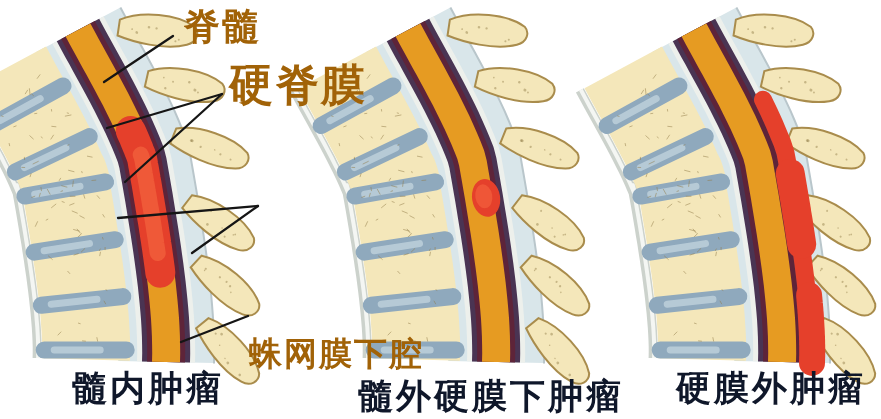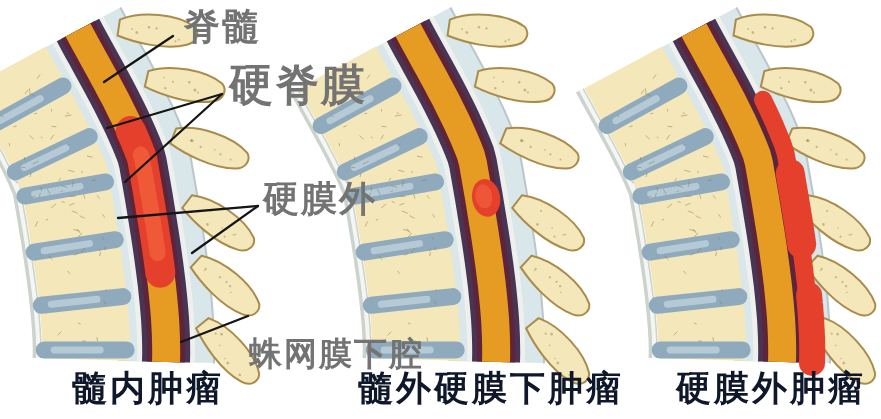--- a/index.html
+++ b/index.html
@@ -3,29 +3,29 @@
 <meta charset="utf-8">
 <style>
   html,body{margin:0;padding:0;background:#ffffff;}
   #figure{position:relative;width:881px;height:419px;background:#ffffff;overflow:hidden;
           font-family:"Liberation Sans","DejaVu Sans",sans-serif;}
   .panel-svg{position:absolute;top:26px;width:270px;height:336px;overflow:visible;}
   #spine1{left:0px;}
   #spine2{left:330px;}
   #spine3{left:616px;}
   #overlay{position:absolute;left:0;top:0;width:881px;height:419px;pointer-events:none;}
-  .anno{position:absolute;font-weight:bold;color:#737373;white-space:nowrap;letter-spacing:2px;line-height:1.05;}
+  .anno{position:absolute;font-weight:bold;color:#a16207;white-space:nowrap;letter-spacing:2px;line-height:1.05;}
   .anno-cord{left:183px;top:8px;font-size:37px;}
   .anno-dura{left:229px;top:62px;font-size:44px;}
   .anno-epi{left:263px;top:180px;font-size:36px;}
   .anno-sub{left:249px;top:296px;font-size:33px;margin-top:41px;}
   .caption{position:absolute;top:365px;transform:translateX(-50%);font-size:35px;font-weight:bold;
            color:#0f172a;white-space:nowrap;letter-spacing:3px;}
   .cap-1{left:148px;}
-  .cap-2{left:491px;}
+  .cap-2{left:491px;margin-top:8px;}
   .cap-3{left:771px;text-align:right;}
 </style>
 </head>
 <body>
 
 <div id="figure">
 
   <svg id="spine1" class="panel-svg" viewBox="0 0 270 336">
       <path d="M-36.1,64.3L-31.5,72.8L-27.0,81.2L-22.6,89.2L-18.3,96.9L-14.2,104.4L-10.2,111.7L-6.4,118.7L-2.8,125.5L0.7,132.2L4.0,138.7L7.2,145.1L10.2,151.3L13.0,157.4L15.6,163.4L18.1,169.2L20.3,174.9L15.8,159.4L17.3,167.9L18.8,176.3L20.3,184.7L21.7,193.0L23.1,201.3L24.4,209.5L25.8,217.6L27.0,225.7L28.3,233.7L29.4,241.6L30.6,249.5L31.6,257.3L32.6,265.0L33.5,272.5L34.3,280.0L35.1,287.3L35.7,294.5L36.3,301.5L36.7,308.2L37.0,314.6L37.2,320.7L37.2,326.3L37.1,332.0" stroke="#ccd2cc" stroke-width="9" fill="none" stroke-linejoin="round" stroke-linecap="butt"></path>
       <path d="M-35.2,63.8L-30.6,72.4L-26.1,80.7L-21.7,88.7L-17.4,96.5L-13.3,103.9L-9.3,111.2L-5.5,118.2L-1.9,125.1L1.6,131.8L4.9,138.3L8.1,144.7L11.1,150.9L13.9,157.0L16.5,163.0L19.0,168.9L21.3,174.6L16.8,159.2L18.3,167.7L19.8,176.1L21.2,184.5L22.7,192.8L24.1,201.1L25.4,209.3L26.7,217.4L28.0,225.5L29.2,233.5L30.4,241.5L31.5,249.3L32.6,257.1L33.6,264.8L34.5,272.4L35.3,279.9L36.1,287.2L36.7,294.4L37.3,301.4L37.7,308.1L38.0,314.6L38.2,320.7L38.2,326.3L38.1,332.1" stroke="#f4f6f3" stroke-width="4" fill="none" stroke-linejoin="round" stroke-linecap="butt"></path>
@@ -452,20 +452,19 @@
       <line x1="173" y1="36" x2="104" y2="82" stroke="#151515" stroke-width="2.3" stroke-linecap="round"></line>
       <line x1="222" y1="94" x2="107" y2="128" stroke="#151515" stroke-width="2.3" stroke-linecap="round"></line>
       <line x1="222" y1="94" x2="125" y2="182" stroke="#151515" stroke-width="2.3" stroke-linecap="round"></line>
       <line x1="258" y1="206" x2="118" y2="218" stroke="#151515" stroke-width="2.3" stroke-linecap="round"></line>
       <line x1="258" y1="206" x2="192" y2="253" stroke="#151515" stroke-width="2.3" stroke-linecap="round"></line>
       <line x1="248" y1="316" x2="181" y2="342" stroke="#151515" stroke-width="2.3" stroke-linecap="round"></line>
     </svg>
 
   <div class="anno anno-cord">脊髓</div>
   <div class="anno anno-dura">硬脊膜</div>
-  <div class="anno anno-epi">硬膜外</div>
   <div class="anno anno-sub">蛛网膜下腔</div>
 
   <div class="caption cap-1">髓内肿瘤</div>
   <div class="caption cap-2">髓外硬膜下肿瘤</div>
   <div class="caption cap-3">硬膜外肿瘤</div>
 
 </div>
 
 </body></html>

